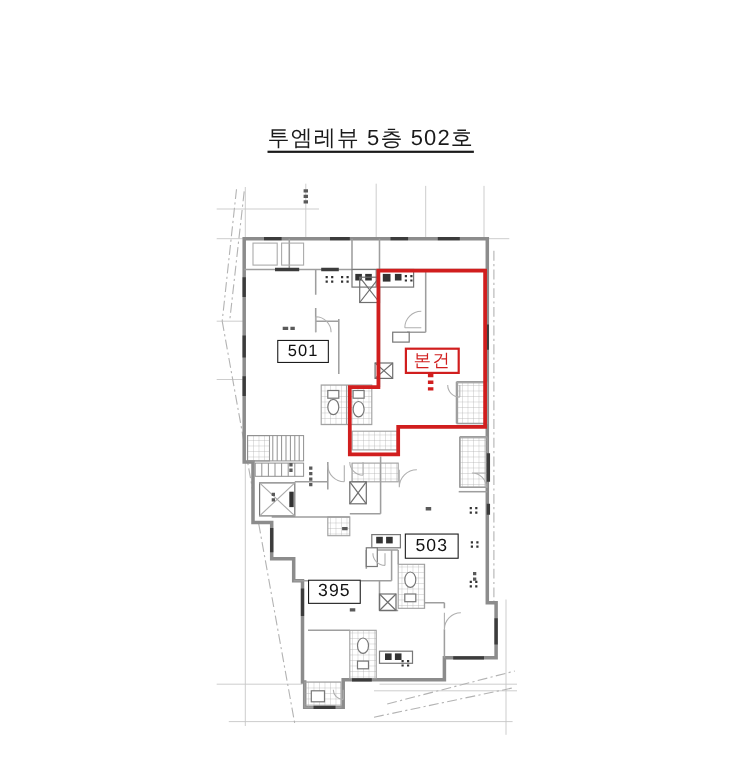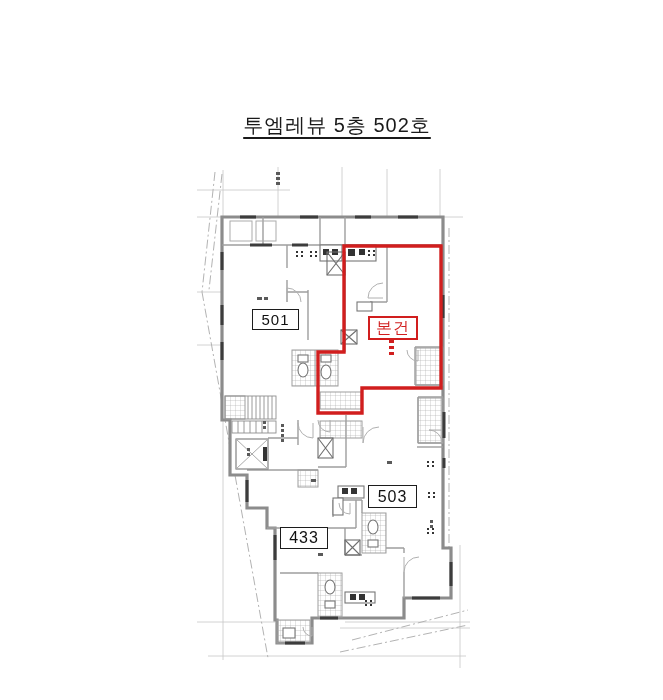--- a/index.html
+++ b/index.html
@@ -223,16 +223,16 @@
   <div class="unit-box u501">
     <span>501</span>
   </div>
   <div class="subject-box">
     <span>본건</span>
   </div>
   <div class="unit-box u503">
     <span>503</span>
   </div>
   <div class="unit-box u504">
-    <span>433</span>
+    <span>395</span>
   </div>
 
 </div>
 
 </body></html>

